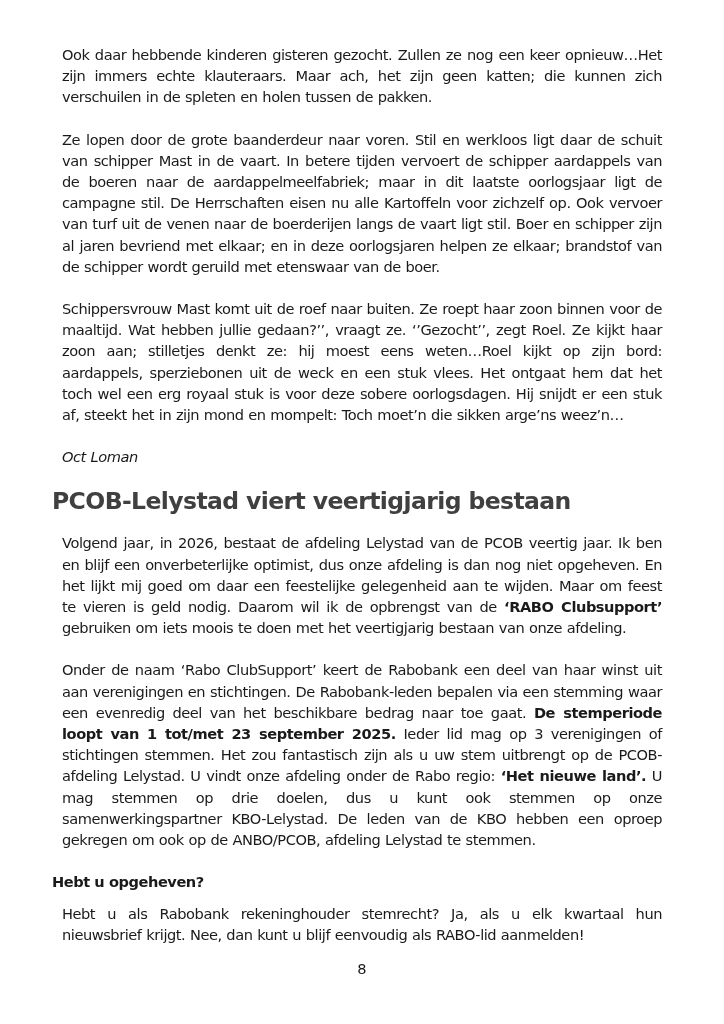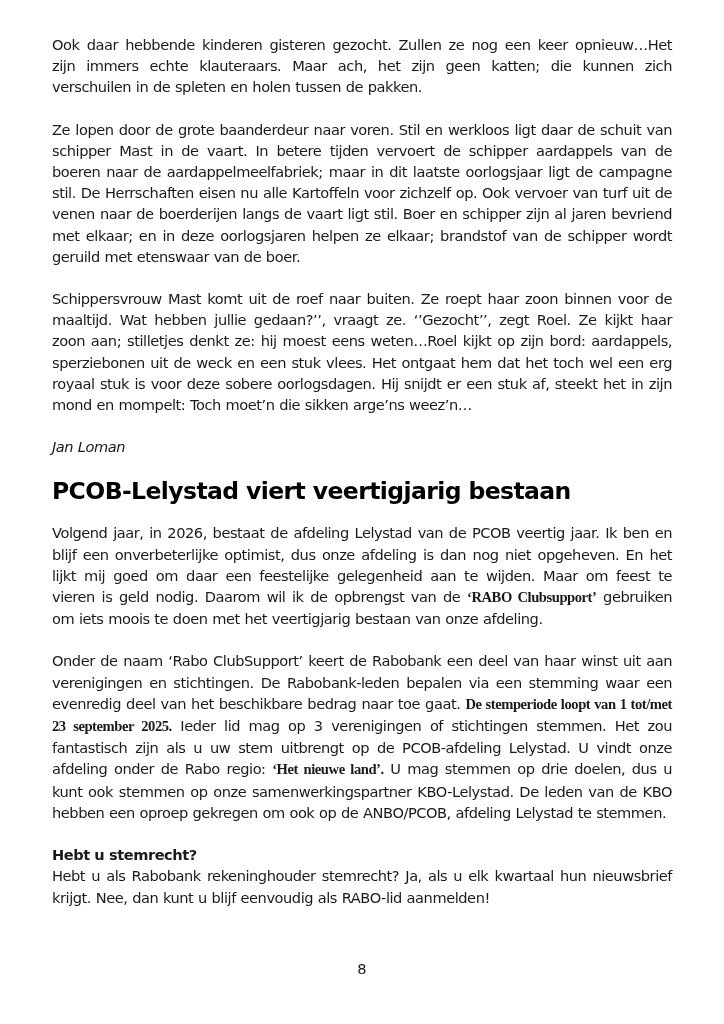--- a/index.html
+++ b/index.html
@@ -15,21 +15,21 @@
       font-family: "DejaVu Sans", sans-serif;
       color: #1a1a1a;
     }
     .page {
       position: absolute;
       left: 52px;
       top: 34px;
       width: 620px;
     }
     p {
-      margin: 0;
+      margin: 10px;
       font-size: 14.6px;
       line-height: 21.2px;
       text-align: justify;
       letter-spacing: -0.45px;
       word-spacing: 0.5px;
     }
     .gap { margin-bottom: 21px; }
     .author {
       font-style: italic;
       margin-top: 0;
@@ -43,21 +43,21 @@
       color: #1a7ab8;
       letter-spacing: -0.6px;
     }
     h3 {
       margin: 0;
       font-size: 14.6px;
       line-height: 21.2px;
       font-weight: bold;
       letter-spacing: -0.45px;
     }
-    .b { font-weight: bold; font-family: Liberation Serif, serif; }
+    .b { font-weight: bold; }
     .i { }
     .page-number {
       position: absolute;
       left: 0;
       width: 724px;
       top: 958px;
       text-align: center;
       font-size: 14.6px;
       line-height: 21px;
     }
@@ -66,27 +66,27 @@
 <body>
 
 <div class="page">
 
   <p class="gap">Ook daar hebbende kinderen gisteren gezocht. Zullen ze nog een keer opnieuw…Het zijn immers echte klauteraars. Maar ach, het zijn geen katten; die kunnen zich verschuilen in de spleten en holen tussen de pakken.</p>
 
   <p class="gap">Ze lopen door de grote baanderdeur naar voren.  Stil en werkloos ligt daar de schuit van schipper Mast in de vaart.  In betere tijden vervoert de schipper aardappels van de boeren naar de aardappelmeelfabriek; maar in dit laatste  oorlogsjaar ligt de campagne stil. De Herrschaften eisen nu alle Kartoffeln voor zichzelf op. Ook vervoer van turf uit de venen naar de boerderijen langs de vaart ligt  stil. Boer en schipper zijn al jaren bevriend met elkaar; en in deze oorlogsjaren helpen ze elkaar; brandstof van de schipper wordt geruild met etenswaar van de boer.</p>
 
   <p class="gap"><span>Schippersvrouw Mast komt uit de roef naar buiten. Ze roept haar zoon binnen voor de maaltijd. Wat hebben jullie gedaan?’’, vraagt  ze. ‘’Gezocht’’, zegt Roel. Ze kijkt haar zoon aan; stilletjes denkt ze: </span><span class="i">hij moest eens weten…</span><span>Roel kijkt op zijn bord: aardappels, sperziebonen uit de weck en een stuk vlees. Het ontgaat hem dat het toch wel een erg royaal stuk is voor deze sobere oorlogsdagen. Hij snijdt er een stuk af, steekt het in zijn mond en mompelt: </span><span class="i">Toch moet’n die sikken arge’ns weez’n…</span></p>
 
-  <p class="author">Jan Loman</p>
+  <p class="author">Oct Loman</p>
 
-  <h2 style="color: #000000;">PCOB-Lelystad viert veertigjarig bestaan</h2>
+  <h2 style="color: #404040;">PCOB-Lelystad viert veertigjarig bestaan</h2>
 
   <p class="gap"><span>Volgend jaar, in 2026, bestaat de afdeling Lelystad van de PCOB veertig jaar. Ik ben en blijf een onverbeterlijke optimist, dus onze afdeling is dan nog niet opgeheven. En het lijkt mij goed om daar een feestelijke gelegenheid aan te wijden. Maar om feest te vieren is geld nodig. Daarom wil ik de opbrengst van de </span><span class="b">‘RABO Clubsupport’</span><span> gebruiken om iets moois te doen met het veertigjarig bestaan van onze afdeling.</span></p>
 
   <p class="gap"><span>Onder de naam ‘</span><span class="i">Rabo ClubSupport’</span><span> keert de Rabobank een deel van haar winst uit aan verenigingen en stichtingen. De Rabobank-leden bepalen via een stemming waar een evenredig deel van het beschikbare bedrag naar toe gaat. </span><span class="b">De stemperiode loopt van 1 tot/met 23 september 2025.</span><span> Ieder lid mag op 3 verenigingen of stichtingen stemmen. Het zou fantastisch zijn als u uw stem uitbrengt op de PCOB-afdeling Lelystad. U vindt onze afdeling onder de Rabo regio: </span><span class="b">‘Het nieuwe land’.</span><span> U mag stemmen op drie doelen, dus u kunt ook stemmen op onze samenwerkingspartner KBO-Lelystad. De leden van de KBO hebben een oproep gekregen om ook op de ANBO/PCOB, afdeling Lelystad te stemmen.</span></p>
 
-  <h3>Hebt u stemrecht?</h3>
+  <h3>Hebt u opgeheven?</h3>
 
   <p>Hebt u als Rabobank rekeninghouder stemrecht? Ja, als u elk kwartaal hun nieuwsbrief krijgt. Nee, dan kunt u blijf eenvoudig als RABO-lid aanmelden!</p>
 
 </div>
 
 <div class="page-number">8</div>
 
 </body></html>

